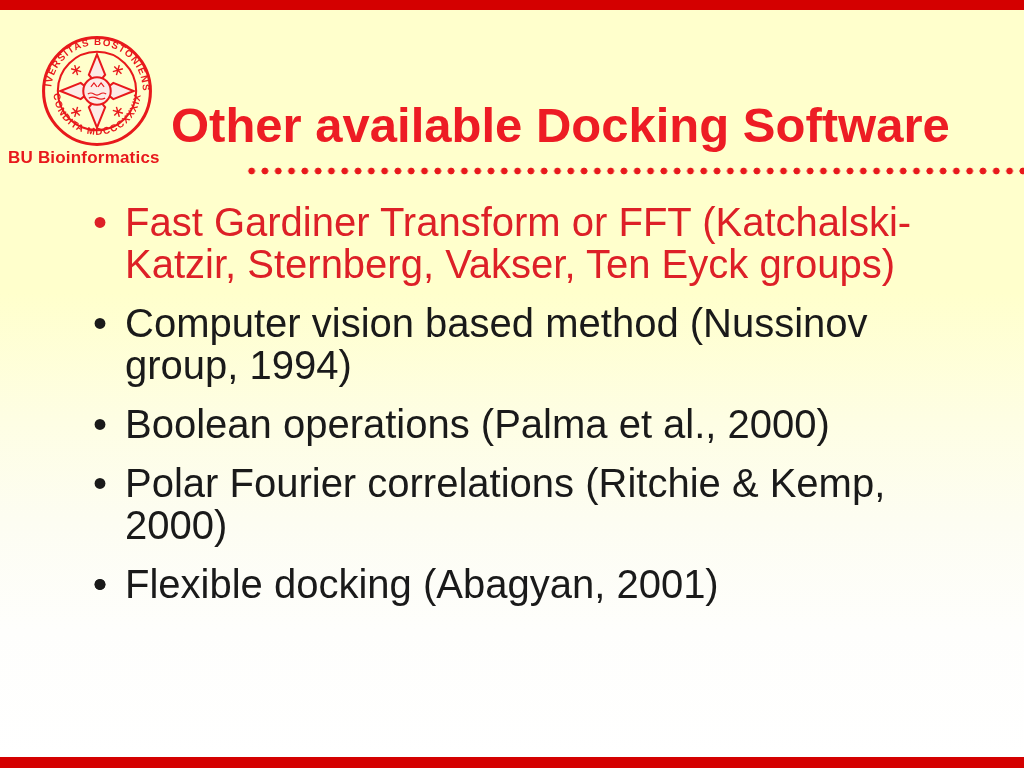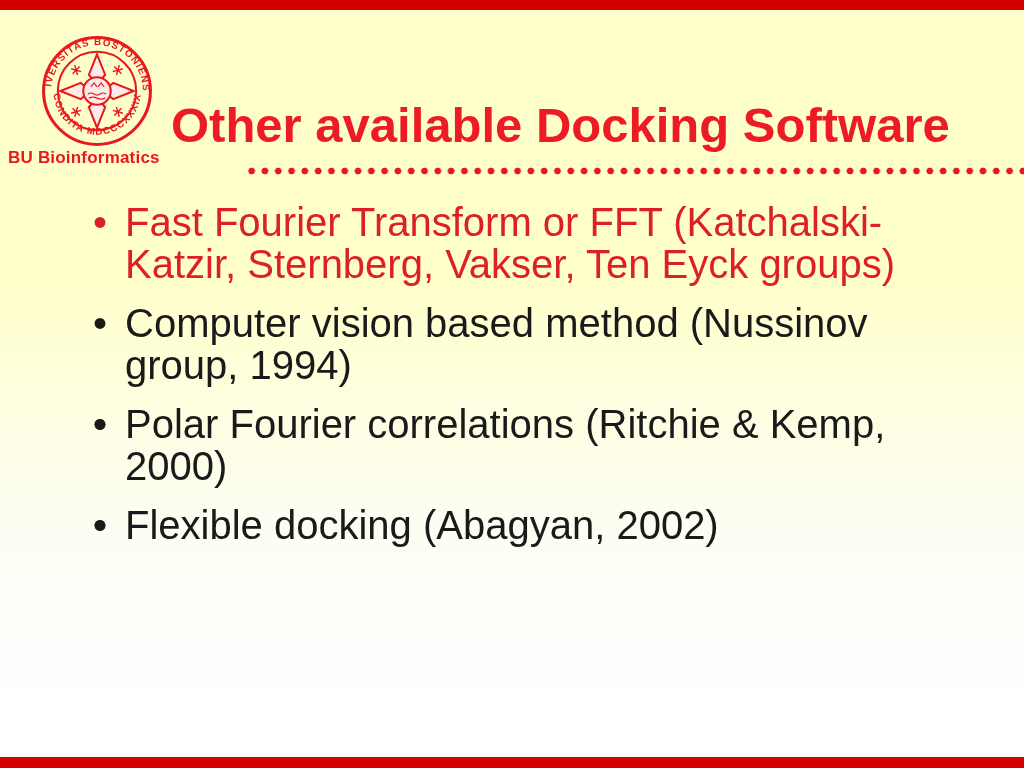--- a/index.html
+++ b/index.html
@@ -134,42 +134,43 @@
   <div id="logo-caption">BU Bioinformatics</div>
 
   <h1 id="slide-title">Other available Docking Software</h1>
 
   <div id="dotted-divider"></div>
 
   <ul id="bullet-list">
 
       <li class="red">
         <span class="bullet-dot">•</span>
-        <span>Fast Fourier Transform or FFT (Katchalski-Katzir, Sternberg, Vakser, Ten Eyck groups)</span>
+        <span>Fast Gardiner Transform or FFT (Katchalski-Katzir, Sternberg, Vakser, Ten Eyck groups)</span>
       </li>
 
       <li class="black">
         <span class="bullet-dot">•</span>
         <span>Computer vision based method (Nussinov group, 1994)</span>
       </li>
 
       <li class="black">
         <span class="bullet-dot">•</span>
+        <span>Boolean operations (Palma et al., 2000)</span>
       </li>
 
       <li class="black">
         <span class="bullet-dot">•</span>
         <span>Polar Fourier correlations (Ritchie &amp; Kemp, 2000)</span>
       </li>
 
       <li class="black">
         <span class="bullet-dot">•</span>
       </li>
 
       <li class="black">
         <span class="bullet-dot">•</span>
-        <span>Flexible docking (Abagyan, 2002)</span>
+        <span>Flexible docking (Abagyan, 2001)</span>
       </li>
     </ul>
 
   <div id="bar-bottom" class="edge-bar"></div>
 
 </div>
 
 </body></html>

